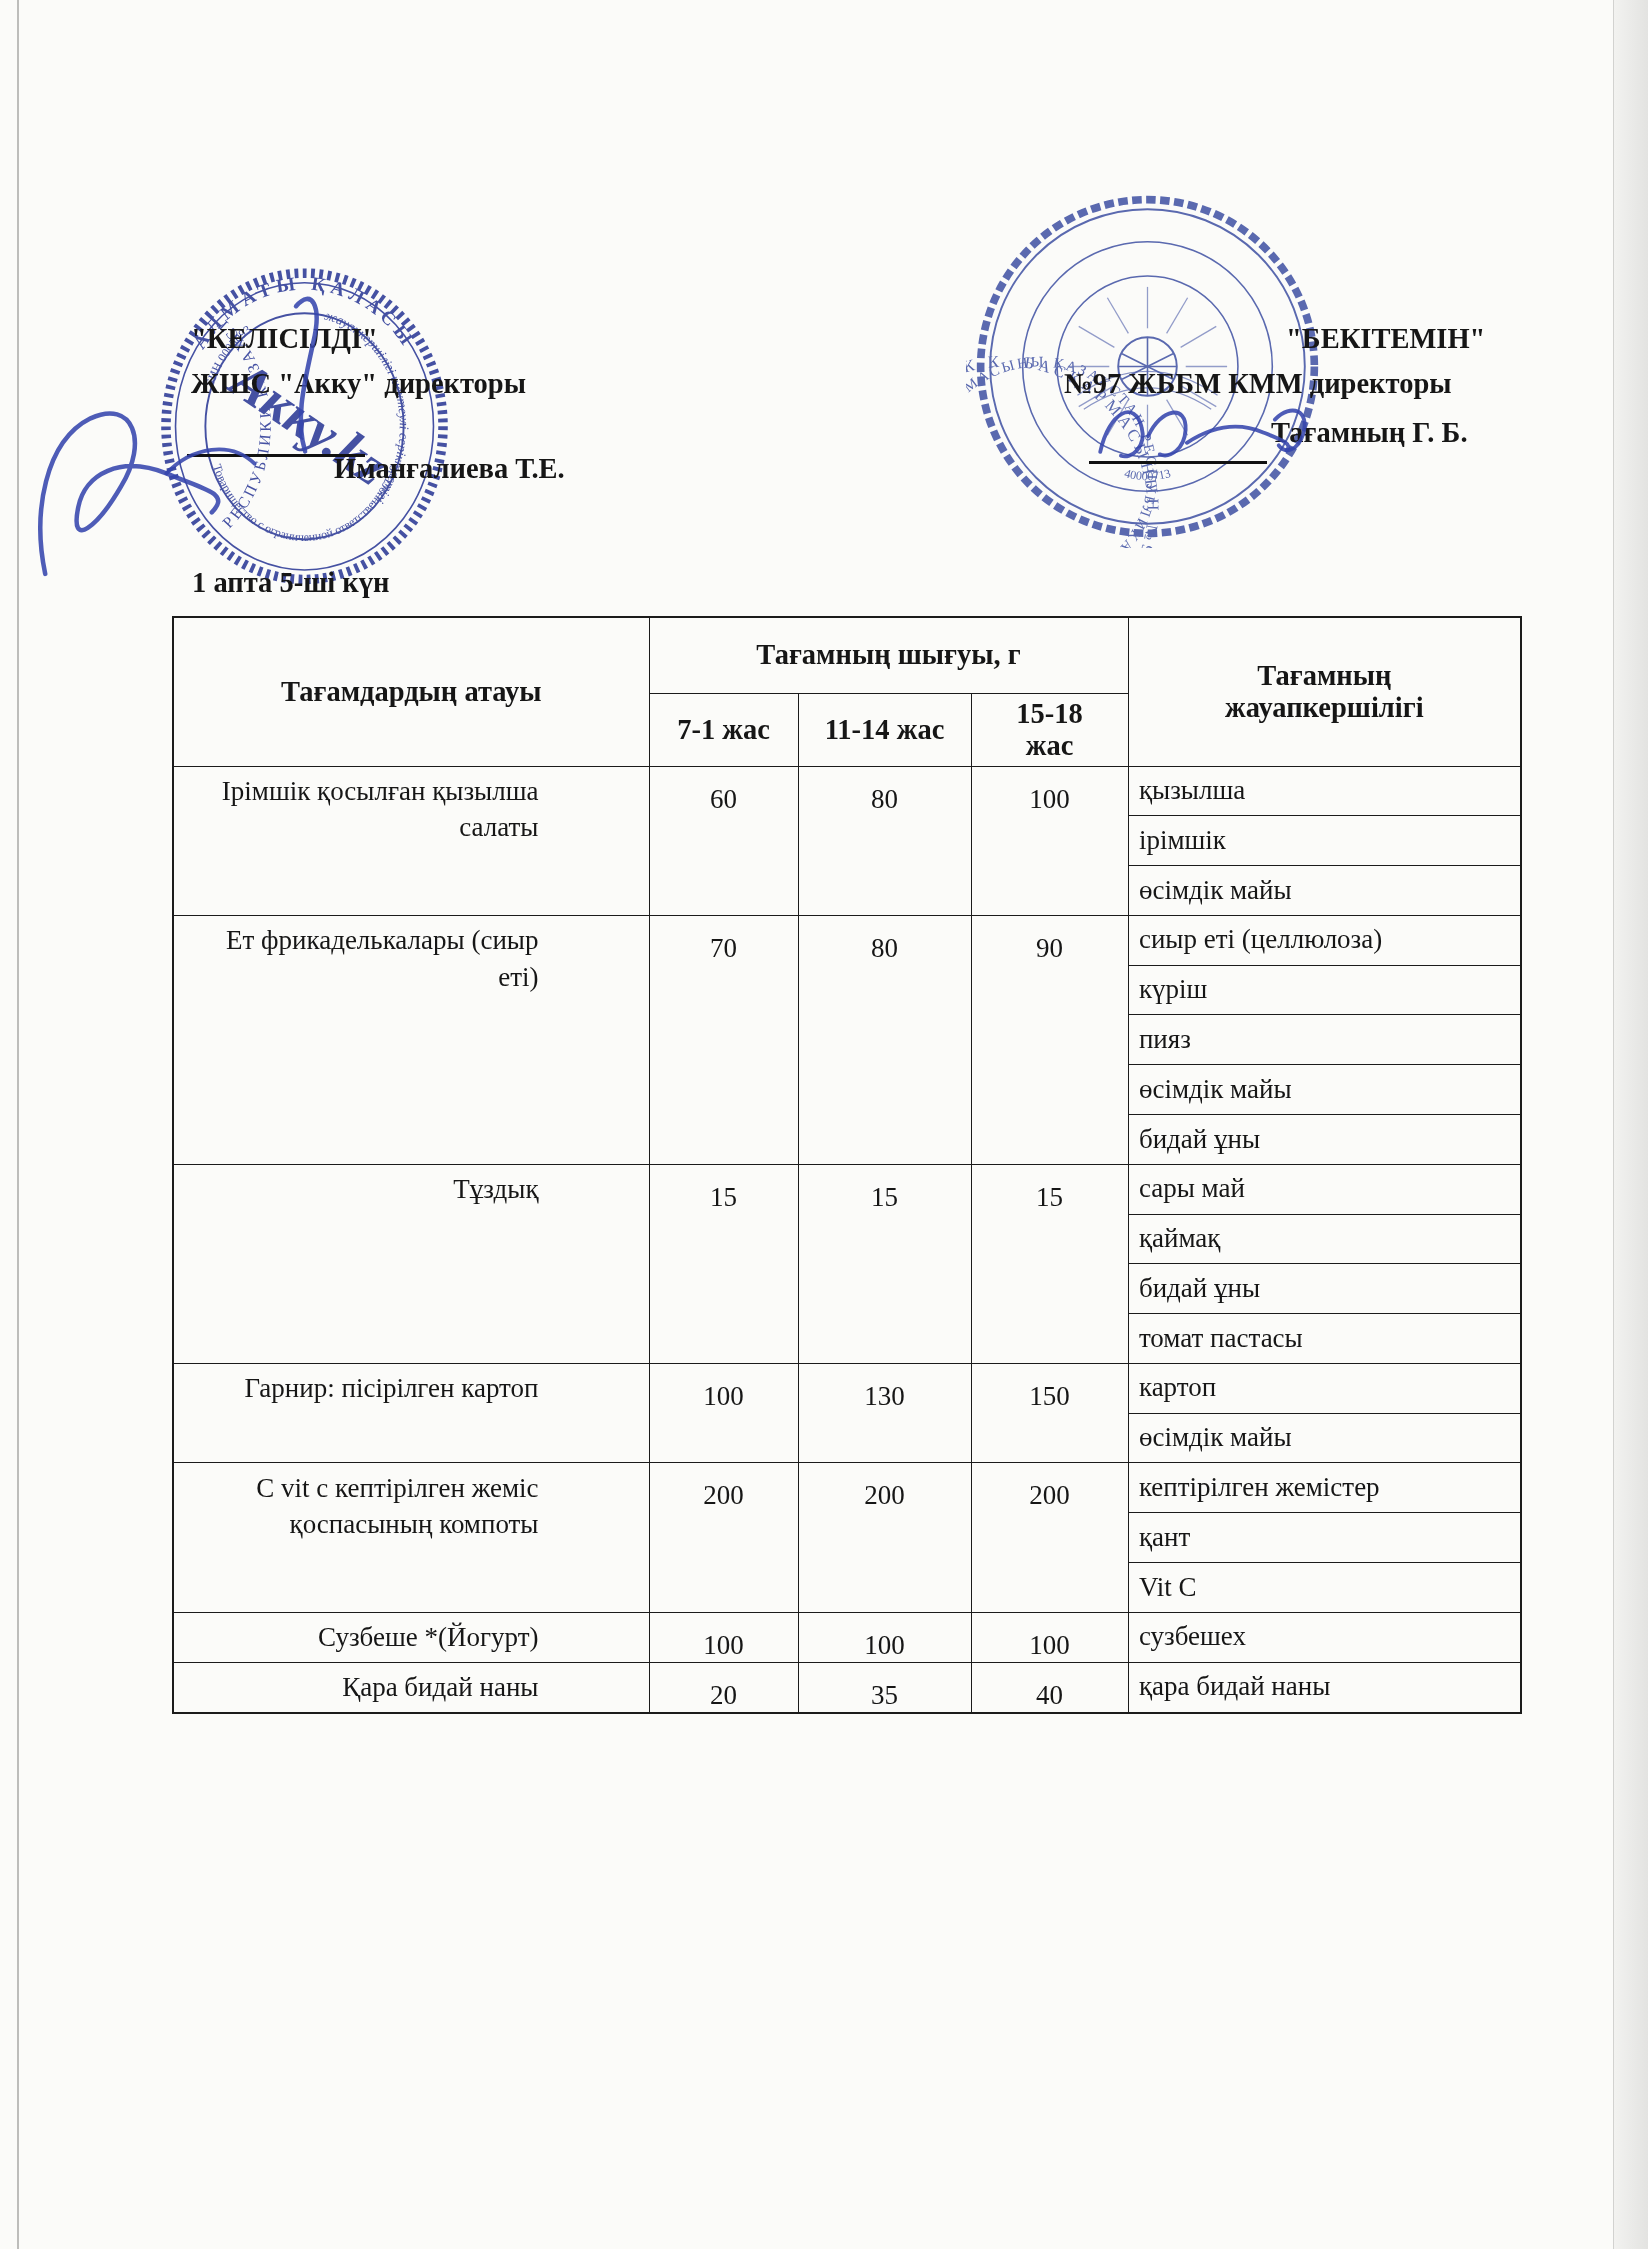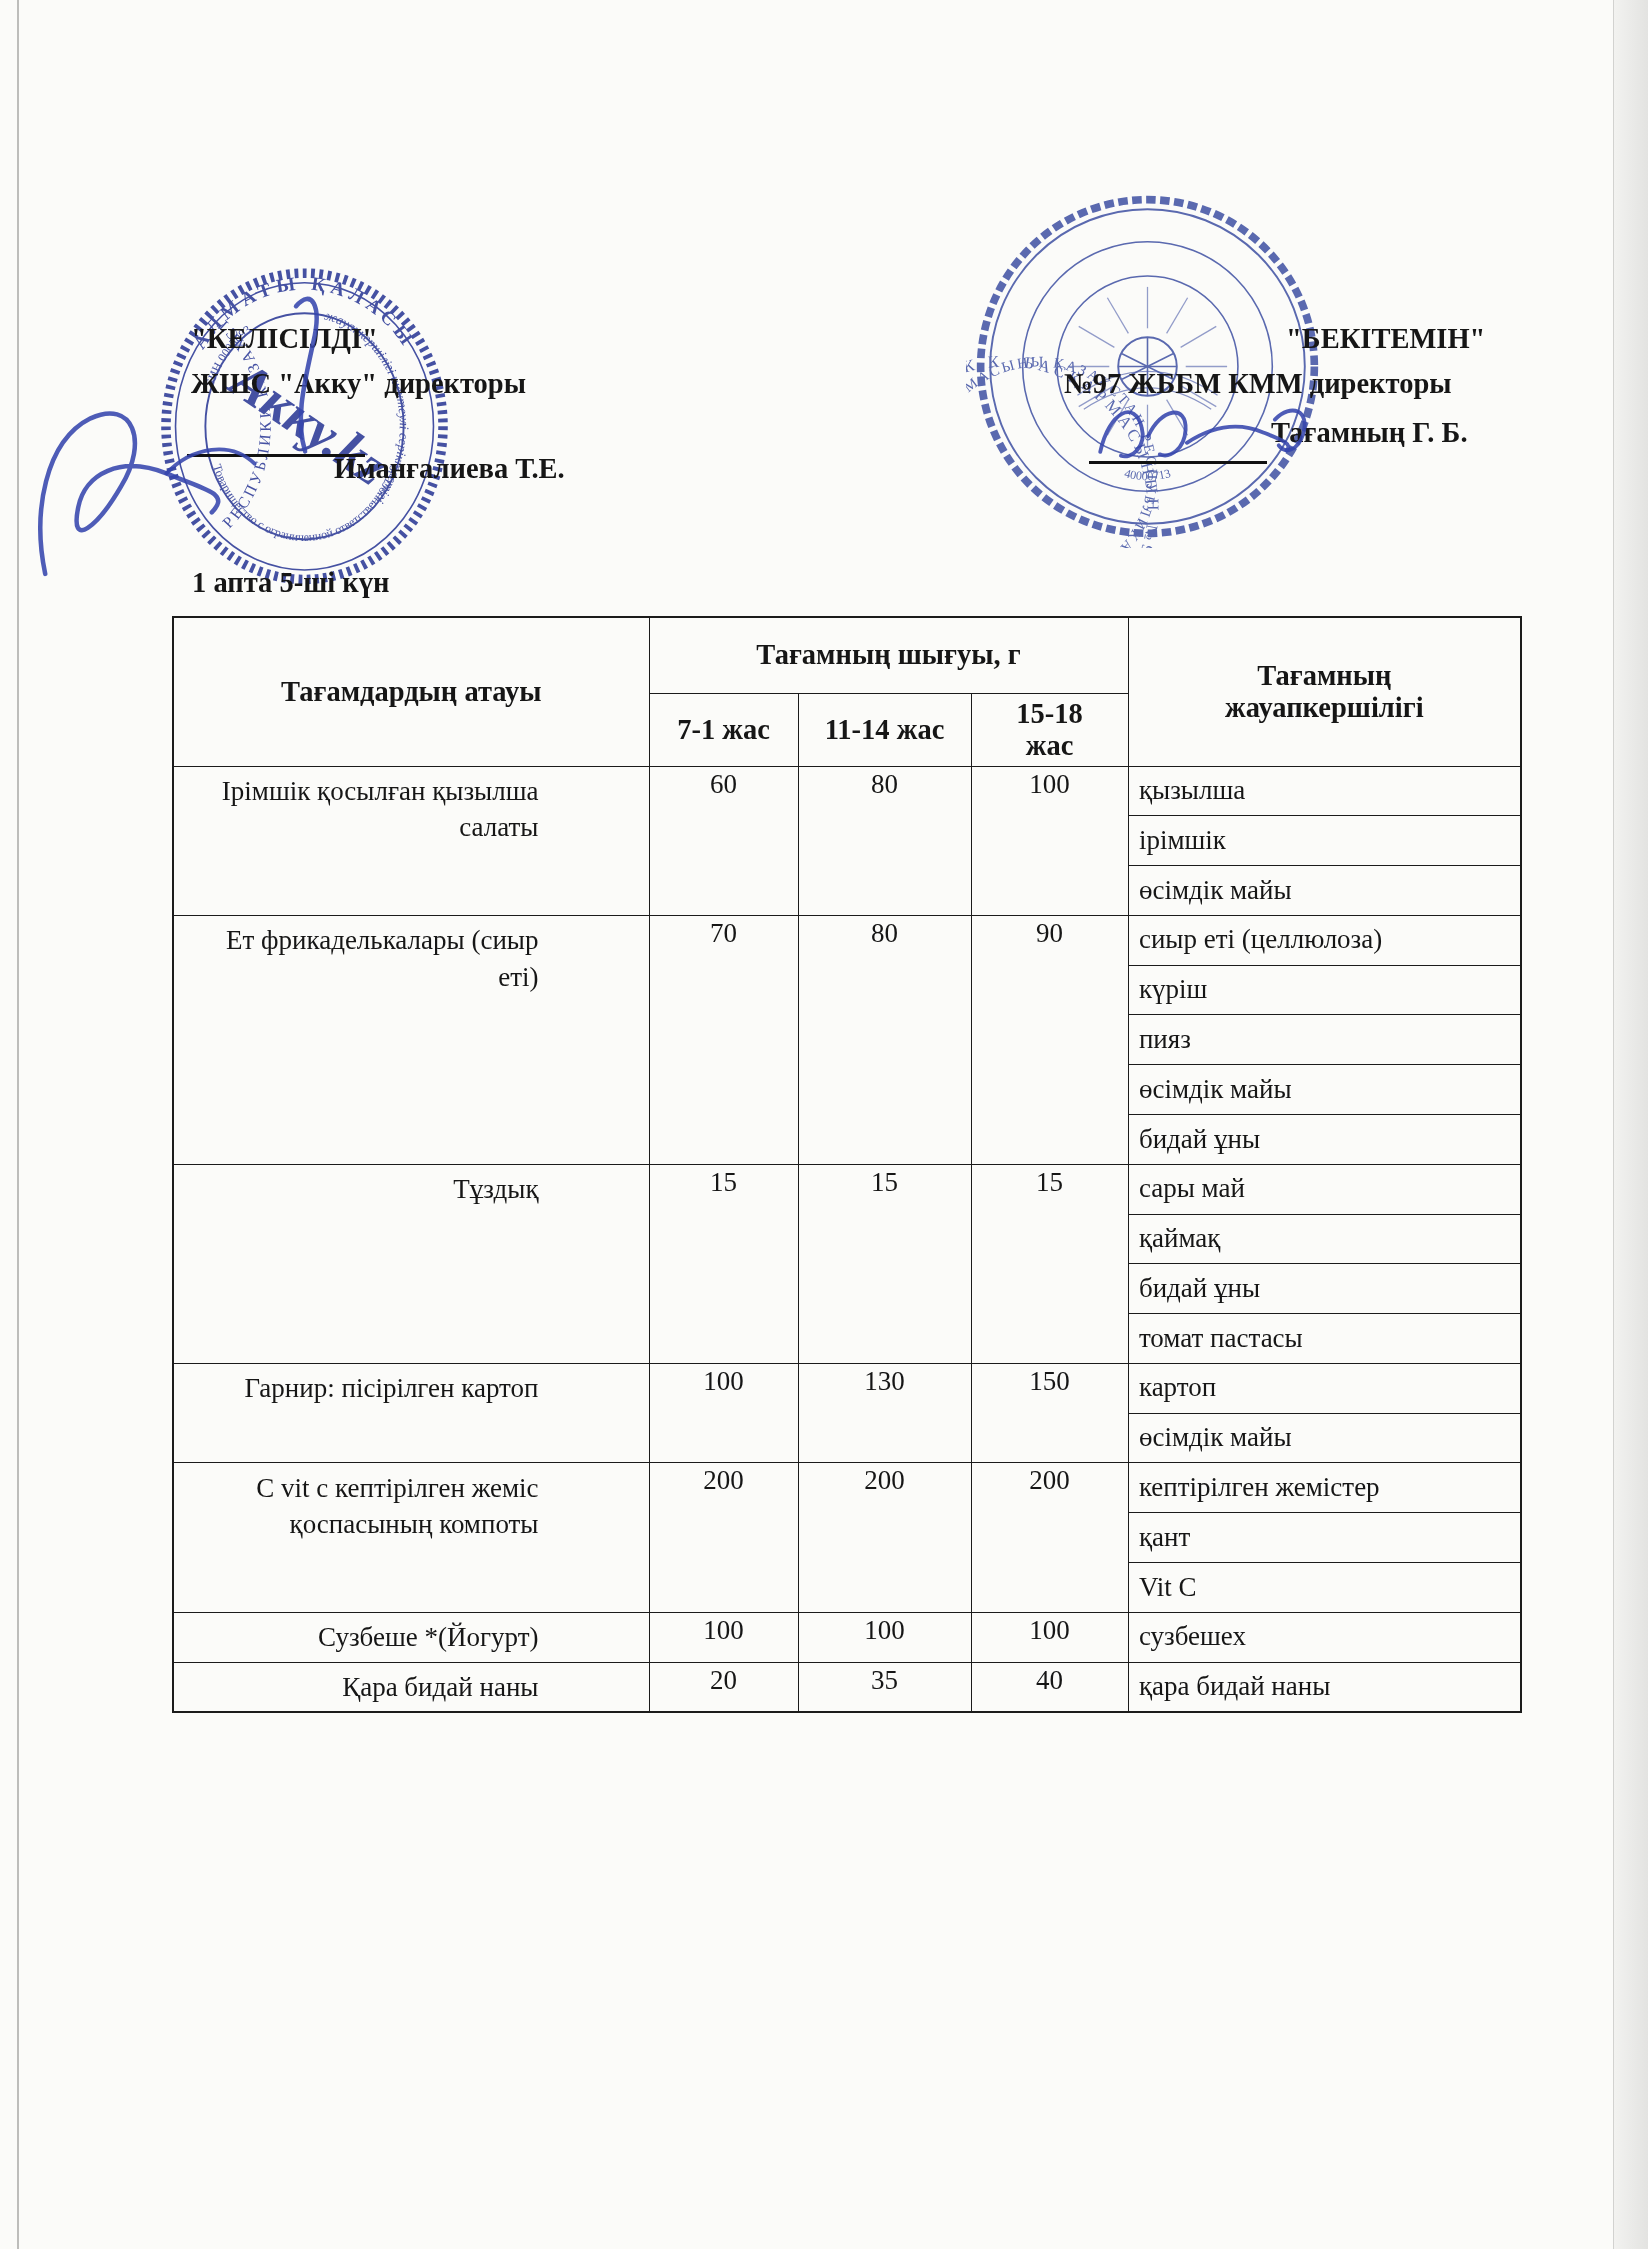--- a/index.html
+++ b/index.html
@@ -52,21 +52,21 @@
   .table-wrap{position:absolute;left:172px;top:616px;z-index:1;}
   table.menu{border-collapse:collapse;table-layout:fixed;width:1348px;background:transparent;}
   table.menu th,table.menu td{border:1.9px solid var(--line);}
   table.menu{border:2.6px solid var(--line);}
   th{font-weight:bold;font-size:28.5px;text-align:center;vertical-align:middle;padding:2.6px 6.5px;}
   th .wrap-narrow{display:inline-block;max-width:97px;}
   th .wrap-mid{display:inline-block;max-width:298px;}
   tr.hdr-top{height:76px;}
   tr.hdr-sub{height:73px;}
   td.cell-dish{font-size:27px;text-align:right;vertical-align:top;padding:6.5px 110px 3.9px 9px;line-height:1.35;}
-  td.cell-num{font-size:27px;text-align:center;vertical-align:top;padding-top:2px;}
+  td.cell-num{font-size:27px;text-align:center;vertical-align:top;padding-top:17px;}
   td.cell-ing{font-size:27px;text-align:left;vertical-align:middle;padding:3.9px 5.2px 3.9px 10.4px;height:41px;line-height:1.1;}
 </style>
 </head>
 <body>
 
 <div class="page">
 
   <div class="edge-left"></div>
   <div class="edge-right"></div>
 

